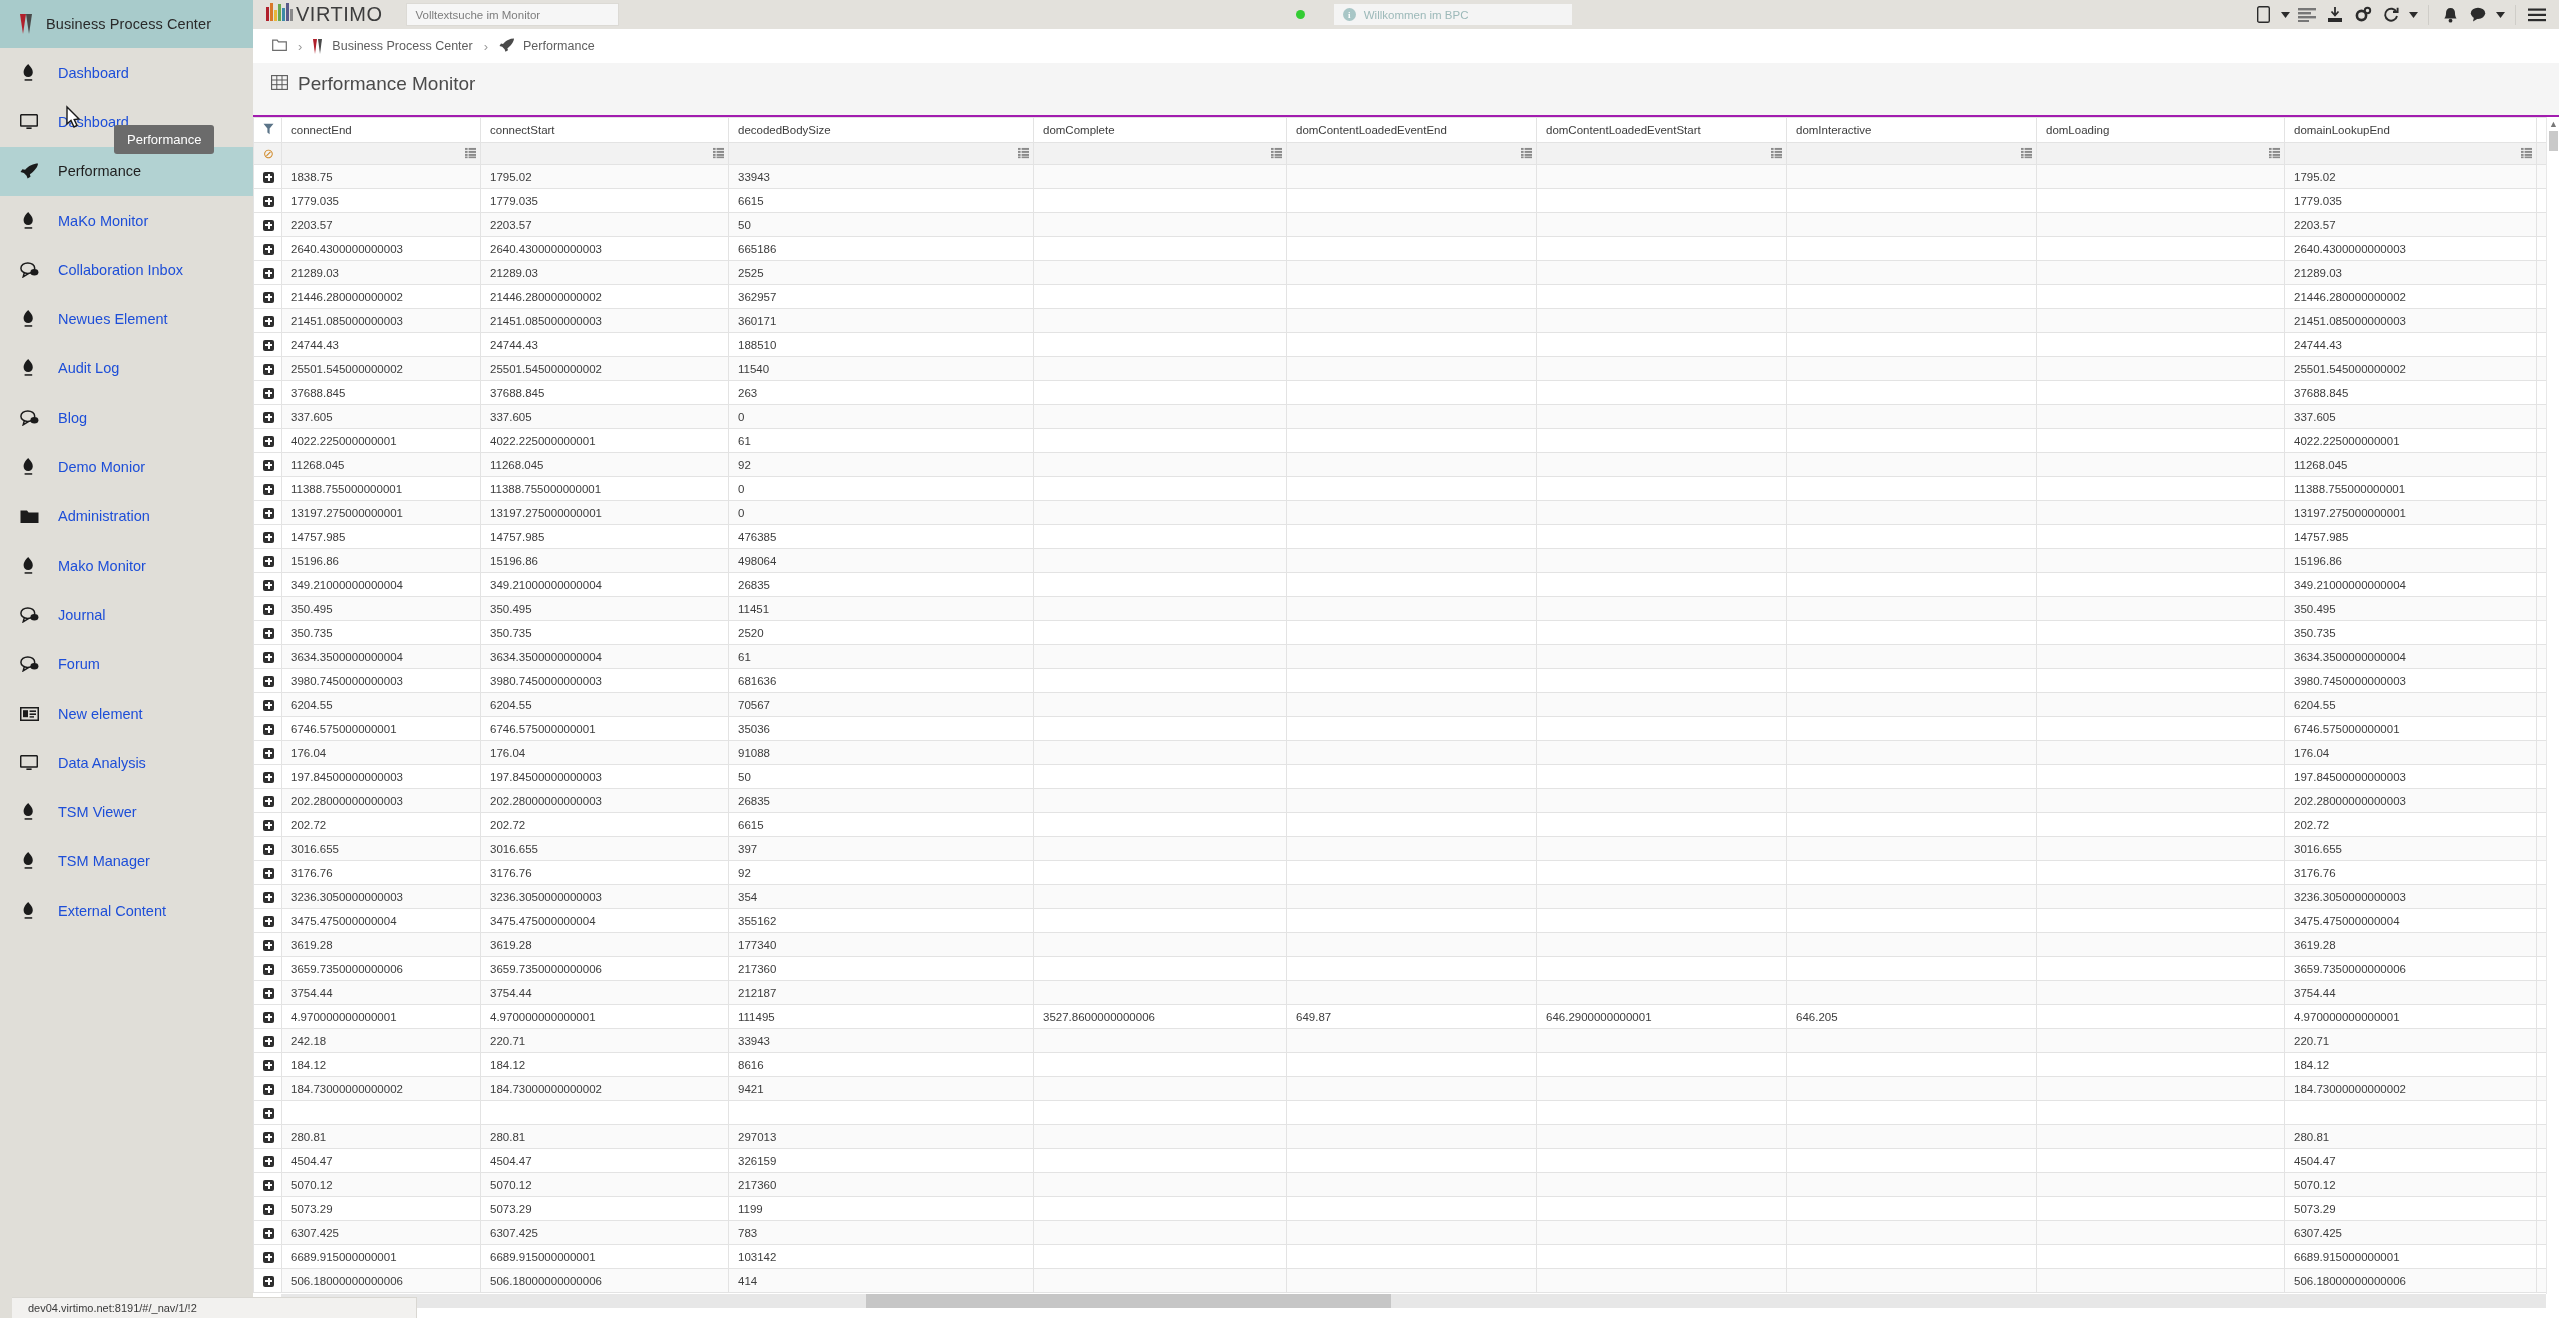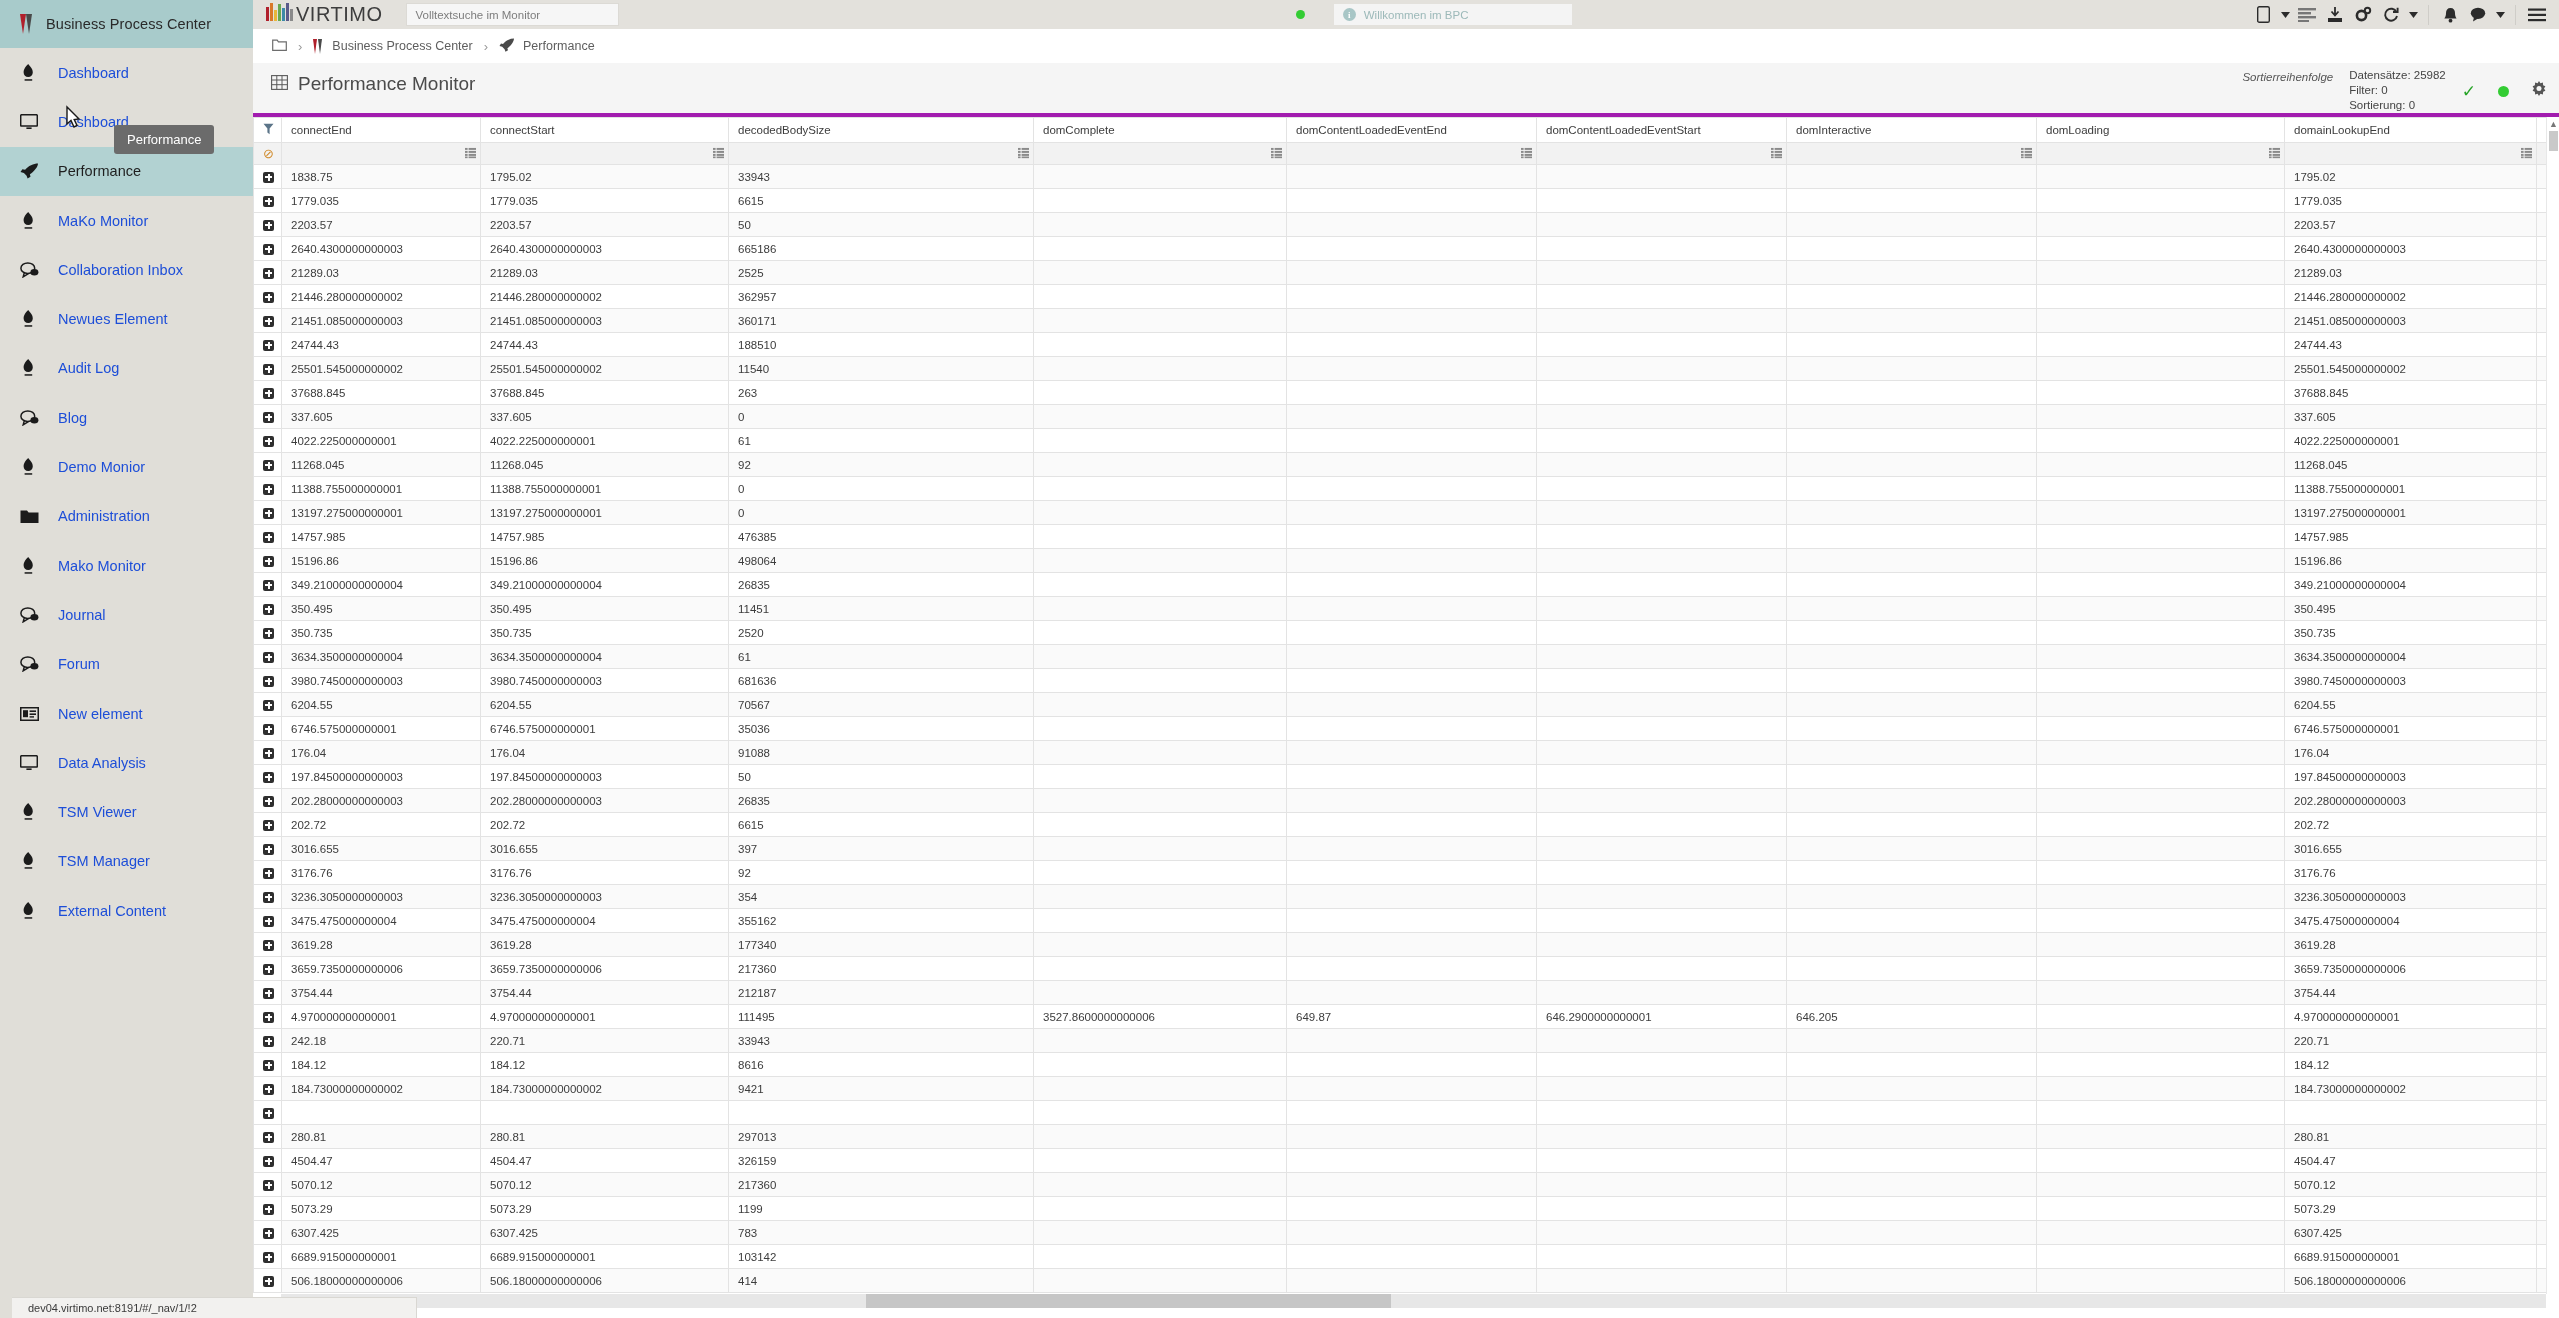--- a/index.html
+++ b/index.html
@@ -102,21 +102,21 @@
   #breadcrumb {
     height: 34px; display:flex; align-items:center; gap:11px;
     padding-left: 19px; font-size: 12.5px; color:#5e5e5e;
     background:#fff;
   }
   #breadcrumb .sep { color:#9a9a9a; font-size:13px; }
   #breadcrumb .crumb { display:flex; align-items:center; gap:8px; cursor:pointer; }
 
   #page-head {
     height: 54px; background:#f5f5f5; display:flex; align-items:flex-start;
-    padding-left: 18px; position: relative; border-bottom:4px solid #a21caf;
+    padding-left: 18px; position: relative; border-bottom:2px solid #a21caf;
   }
   #page-title-wrap { display:flex; align-items:center; gap:10px; padding-top:10px; }
   #page-title { font-size: 19px; color:#4b4b4b; font-weight: normal; }
 
   #head-right {
     position:absolute; right: 12px; top: 5px; display:flex; align-items:flex-start; gap: 16px;
   }
   #sortier-label { font-size: 11.5px; color:#555; font-style: italic; padding-top: 3px; }
   #head-stats { font-size: 11.5px; color:#444; line-height: 15px; }
   #head-icons { display:flex; align-items:center; gap: 22px; padding-top: 13px; }
@@ -495,38 +495,20 @@
       <div id="page-title-wrap">
         <span>
           <svg width="17" height="15" viewBox="0 0 17 15">
             <rect x="0.6" y="0.6" width="15.8" height="13.8" fill="none" stroke="#5a5a5a" stroke-width="1.1"></rect>
             <path d="M0.6 5 H16.4 M0.6 9.7 H16.4 M5.8 0.6 V14.4 M11 0.6 V14.4" stroke="#5a5a5a" stroke-width="1"></path>
           </svg>
         </span>
         <span id="page-title">Performance Monitor</span>
       </div>
 
-      <div id="head-right">
-        <div id="sortier-label">Sortierreihenfolge</div>
-        <div id="head-stats">
-          <div>Datensätze: 25982</div>
-          <div>Filter: 0</div>
-          <div>Sortierung: 0</div>
-        </div>
-        <div id="head-icons">
-          <span class="check-mark">✓</span>
-          <span class="green-circle"></span>
-          <span class="gear-icon">
-            <svg width="16" height="16" viewBox="0 0 16 16">
-              <path d="M8 0 L9.4 2.2 L11.9 1.6 L12.1 4.2 L14.4 5.3 L13 7.5 L14.4 9.7 L12.1 10.8 L11.9 13.4 L9.4 12.8 L8 15 L6.6 12.8 L4.1 13.4 L3.9 10.8 L1.6 9.7 L3 7.5 L1.6 5.3 L3.9 4.2 L4.1 1.6 L6.6 2.2 Z" fill="#555"></path>
-              <circle cx="8" cy="7.5" r="2.5" fill="#f5f5f5"></circle>
-            </svg>
-          </span>
-        </div>
-      </div>
     </div>
 
     <div id="table-area">
       <table class="grid">
         <colgroup id="grid-cols">
             <col style="width: 28px;">
             <col style="width: 199px;">
             <col style="width: 248px;">
             <col style="width: 305px;">
             <col style="width: 253px;">

